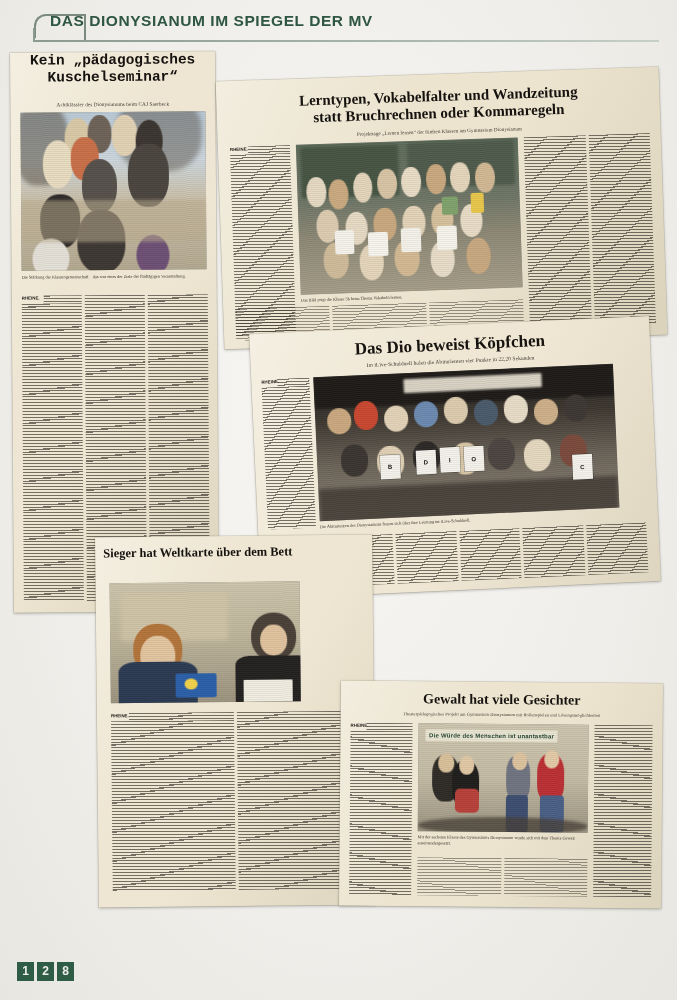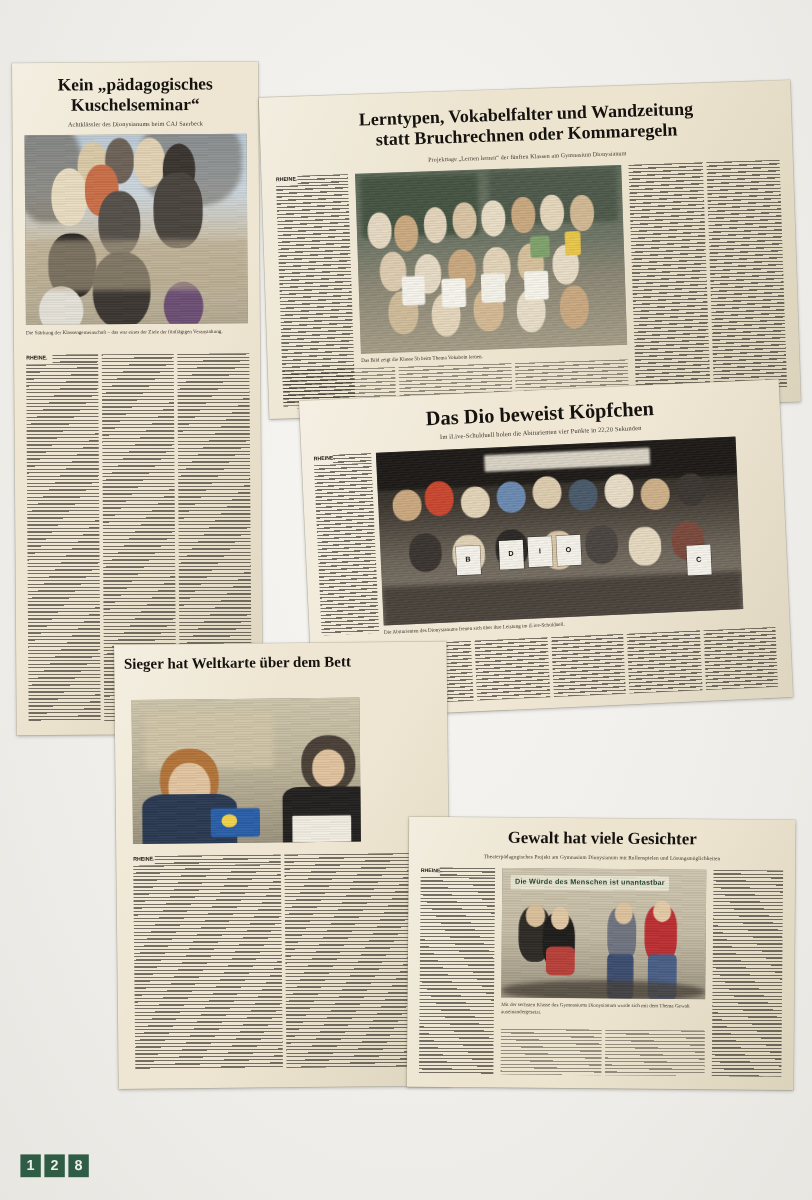--- a/index.html
+++ b/index.html
@@ -119,23 +119,29 @@
     font-family:"Liberation Sans", sans-serif;font-weight:700;
     display:flex;align-items:center;justify-content:center;
     box-shadow:0 0 0 .4px rgba(0,0,0,.5);
   }
 </style>
 </head>
 <body>
 
 <div class="page">
 
+  <div class="hdr">
+    <div class="hdr-bracket"></div>
+    <div class="hdr-title">DAS DIONYSIANUM IM SPIEGEL DER MV</div>
+    <div class="hdr-rule-tick"></div>
+    <div class="hdr-rule"></div>
+  </div>
 
   <div class="clip" style="left:12px;top:52px;width:205px;height:560px;transform:rotate(-0.4deg);">
-    <div class="head" style="position:absolute;left:6px;top:11px;width:193px;font-size:14.5px;">
+    <div class="head" style="position:absolute;left:6px;top:0;width:193px;font-size:14.5px;font-family:Liberation Mono, monospace;">
       <div>Kein „pädagogisches</div>
       <div>Kuschelseminar“</div>
     </div>
     <div class="subhead" style="position:absolute;left:8px;top:49px;width:189px;font-size:5.2px;">Achtklässler des Dionysianums beim CAJ Saerbeck</div>
 
     <div class="photo" style="position:absolute;left:10px;top:60px;width:185px;height:158px;">
       <div class="sky" style="background:linear-gradient(to bottom,#b9c9d6 0%,#ccd6dd 30%,#c9bfa9 55%,#b3a88f 100%);"></div>
       <div class="blobs">
         <i style="left:-4%;top:-6%;width:30%;height:52%;background:rgba(90,80,66,.55);border-radius:40%;filter:blur(2px);"></i>
         <i style="left:52%;top:-10%;width:46%;height:48%;background:rgba(80,72,60,.45);border-radius:42%;filter:blur(2.4px);"></i>

